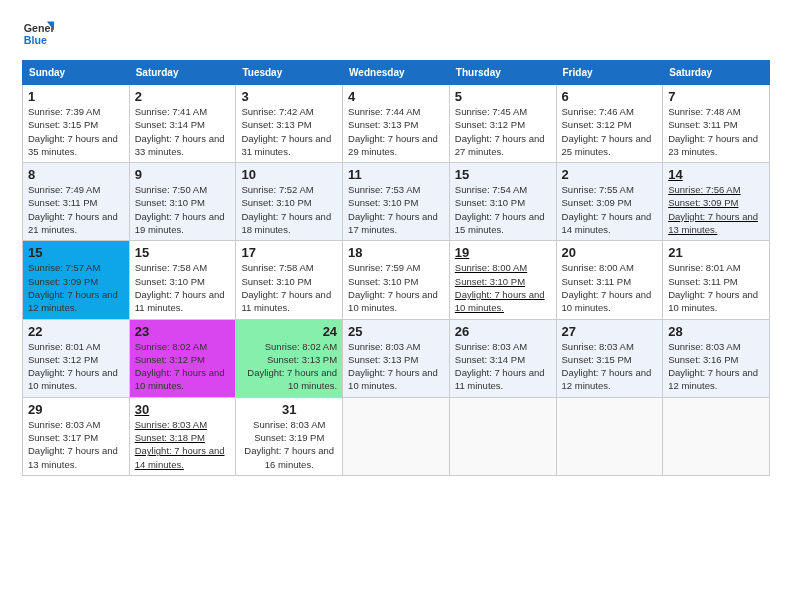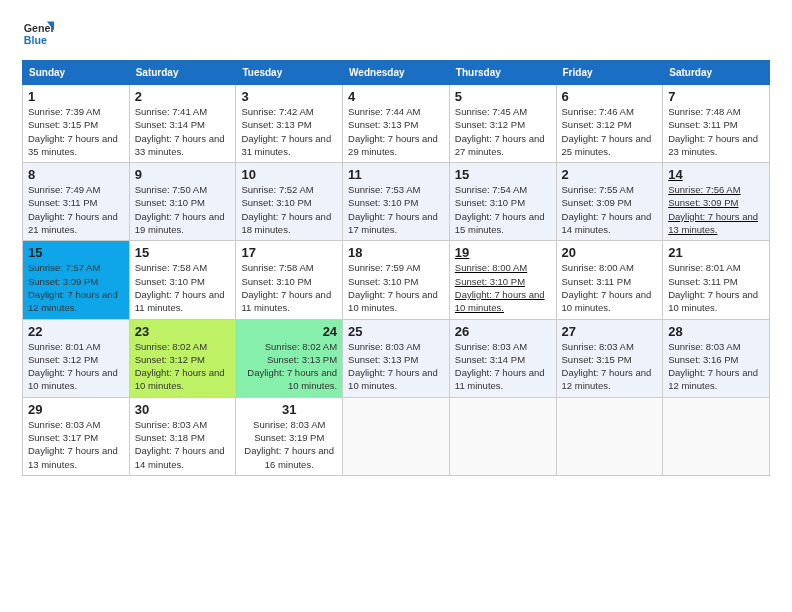--- a/index.html
+++ b/index.html
@@ -214,21 +214,21 @@
           <td style="background: rgb(255, 255, 255);">
             <span class="day-num">21</span>
             <div class="day-info">Sunrise: 8:01 AM<br>Sunset: 3:11 PM<br>Daylight: 7 hours and 10 minutes.</div>
           </td>
         </tr>
         <tr>
           <td style="background: rgb(238, 242, 250);">
             <span class="day-num">22</span>
             <div class="day-info">Sunrise: 8:01 AM<br>Sunset: 3:12 PM<br>Daylight: 7 hours and 10 minutes.</div>
           </td>
-          <td style="background: #bef264; margin-left: 28px;">
+          <td style="background: #d946ef; margin-left: 28px;">
             <span class="day-num">23</span>
             <div class="day-info">Sunrise: 8:02 AM<br>Sunset: 3:12 PM<br>Daylight: 7 hours and 10 minutes.</div>
           </td>
           <td style="background: #86efac; text-align: right;">
             <span class="day-num">24</span>
             <div class="day-info">Sunrise: 8:02 AM<br>Sunset: 3:13 PM<br>Daylight: 7 hours and 10 minutes.</div>
           </td>
           <td style="background: rgb(238, 242, 250); margin-top: 40px;">
             <span class="day-num">25</span>
             <div class="day-info">Sunrise: 8:03 AM<br>Sunset: 3:13 PM<br>Daylight: 7 hours and 10 minutes.</div>
@@ -244,21 +244,21 @@
           <td style="background: rgb(238, 242, 250);">
             <span class="day-num">28</span>
             <div class="day-info">Sunrise: 8:03 AM<br>Sunset: 3:16 PM<br>Daylight: 7 hours and 12 minutes.</div>
           </td>
         </tr>
         <tr>
           <td style="background: rgb(255, 255, 255);">
             <span class="day-num">29</span>
             <div class="day-info">Sunrise: 8:03 AM<br>Sunset: 3:17 PM<br>Daylight: 7 hours and 13 minutes.</div>
           </td>
-          <td style="background: rgb(255, 255, 255);">
+          <td style="background: rgb(255, 255, 255); text-decoration: underline;">
             <span class="day-num">30</span>
             <div class="day-info">Sunrise: 8:03 AM<br>Sunset: 3:18 PM<br>Daylight: 7 hours and 14 minutes.</div>
           </td>
           <td style="background: rgb(255, 255, 255); text-align: center;">
             <span class="day-num">31</span>
             <div class="day-info">Sunrise: 8:03 AM<br>Sunset: 3:19 PM<br>Daylight: 7 hours and 16 minutes.</div>
           </td>
           <td class="empty-cell" style="background: rgb(249, 249, 249);"></td>
           <td class="empty-cell" style="background: rgb(249, 249, 249);"></td>
           <td class="empty-cell" style="background: rgb(249, 249, 249);"></td>

